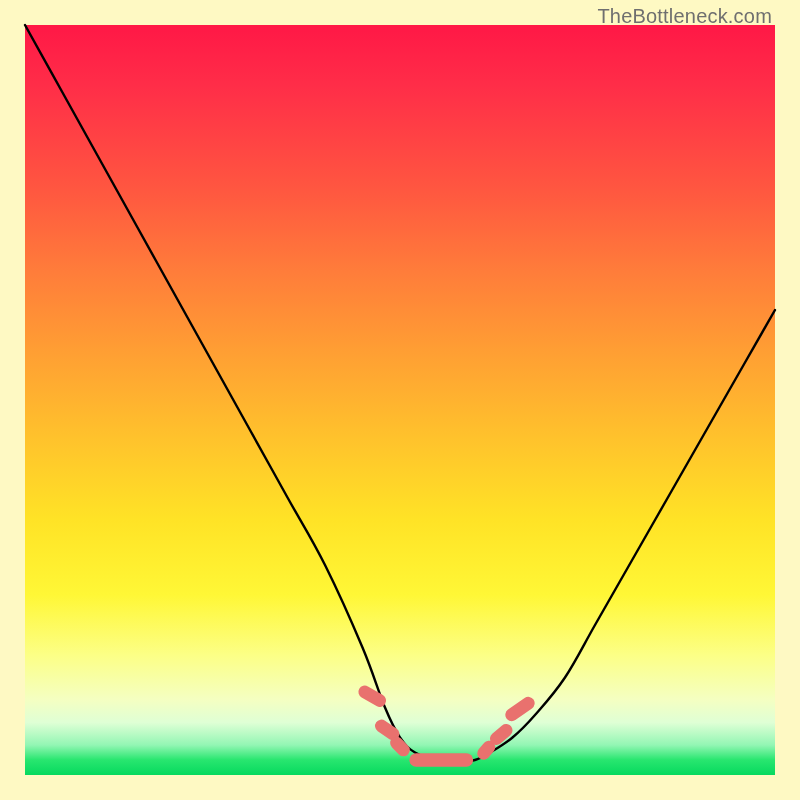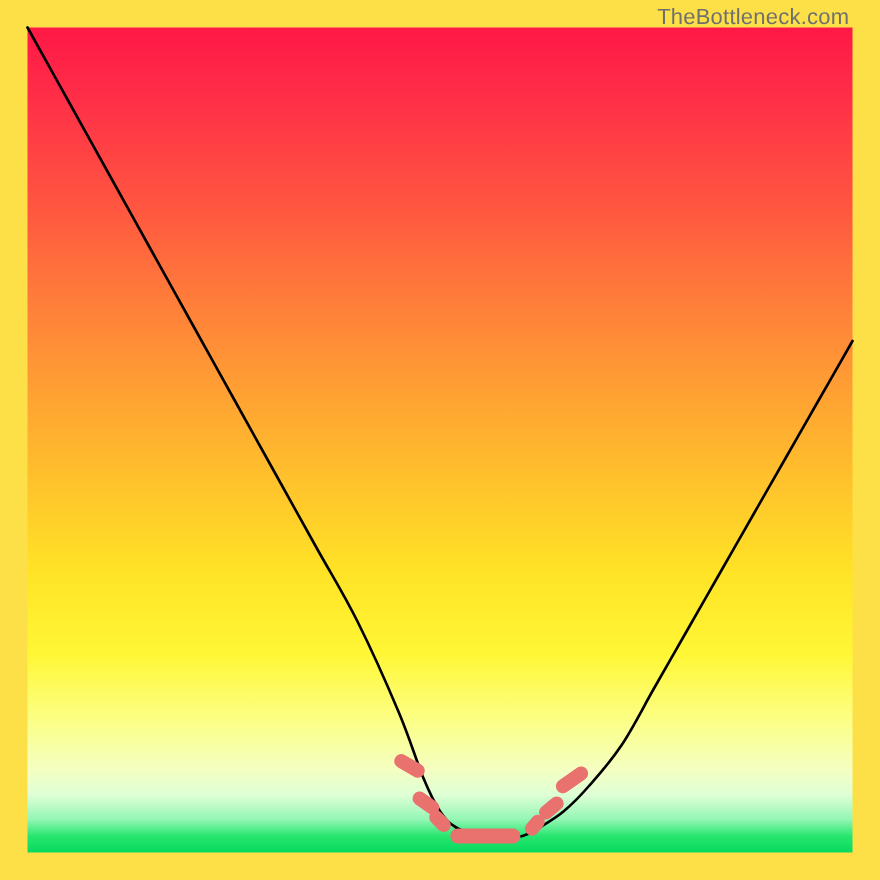--- a/index.html
+++ b/index.html
@@ -8,21 +8,21 @@
     width: 800px;
     height: 800px;
     overflow: hidden;
     background: #000;
     font-family: Arial, Helvetica, sans-serif;
   }
   .frame {
     position: relative;
     width: 800px;
     height: 800px;
-    background: #fde047;
+    background: #fef9c3;
   }
   .plot-area {
     position: absolute;
     left: 25px;
     top: 25px;
     width: 750px;
     height: 750px;
     
     background: linear-gradient(
       to bottom,

